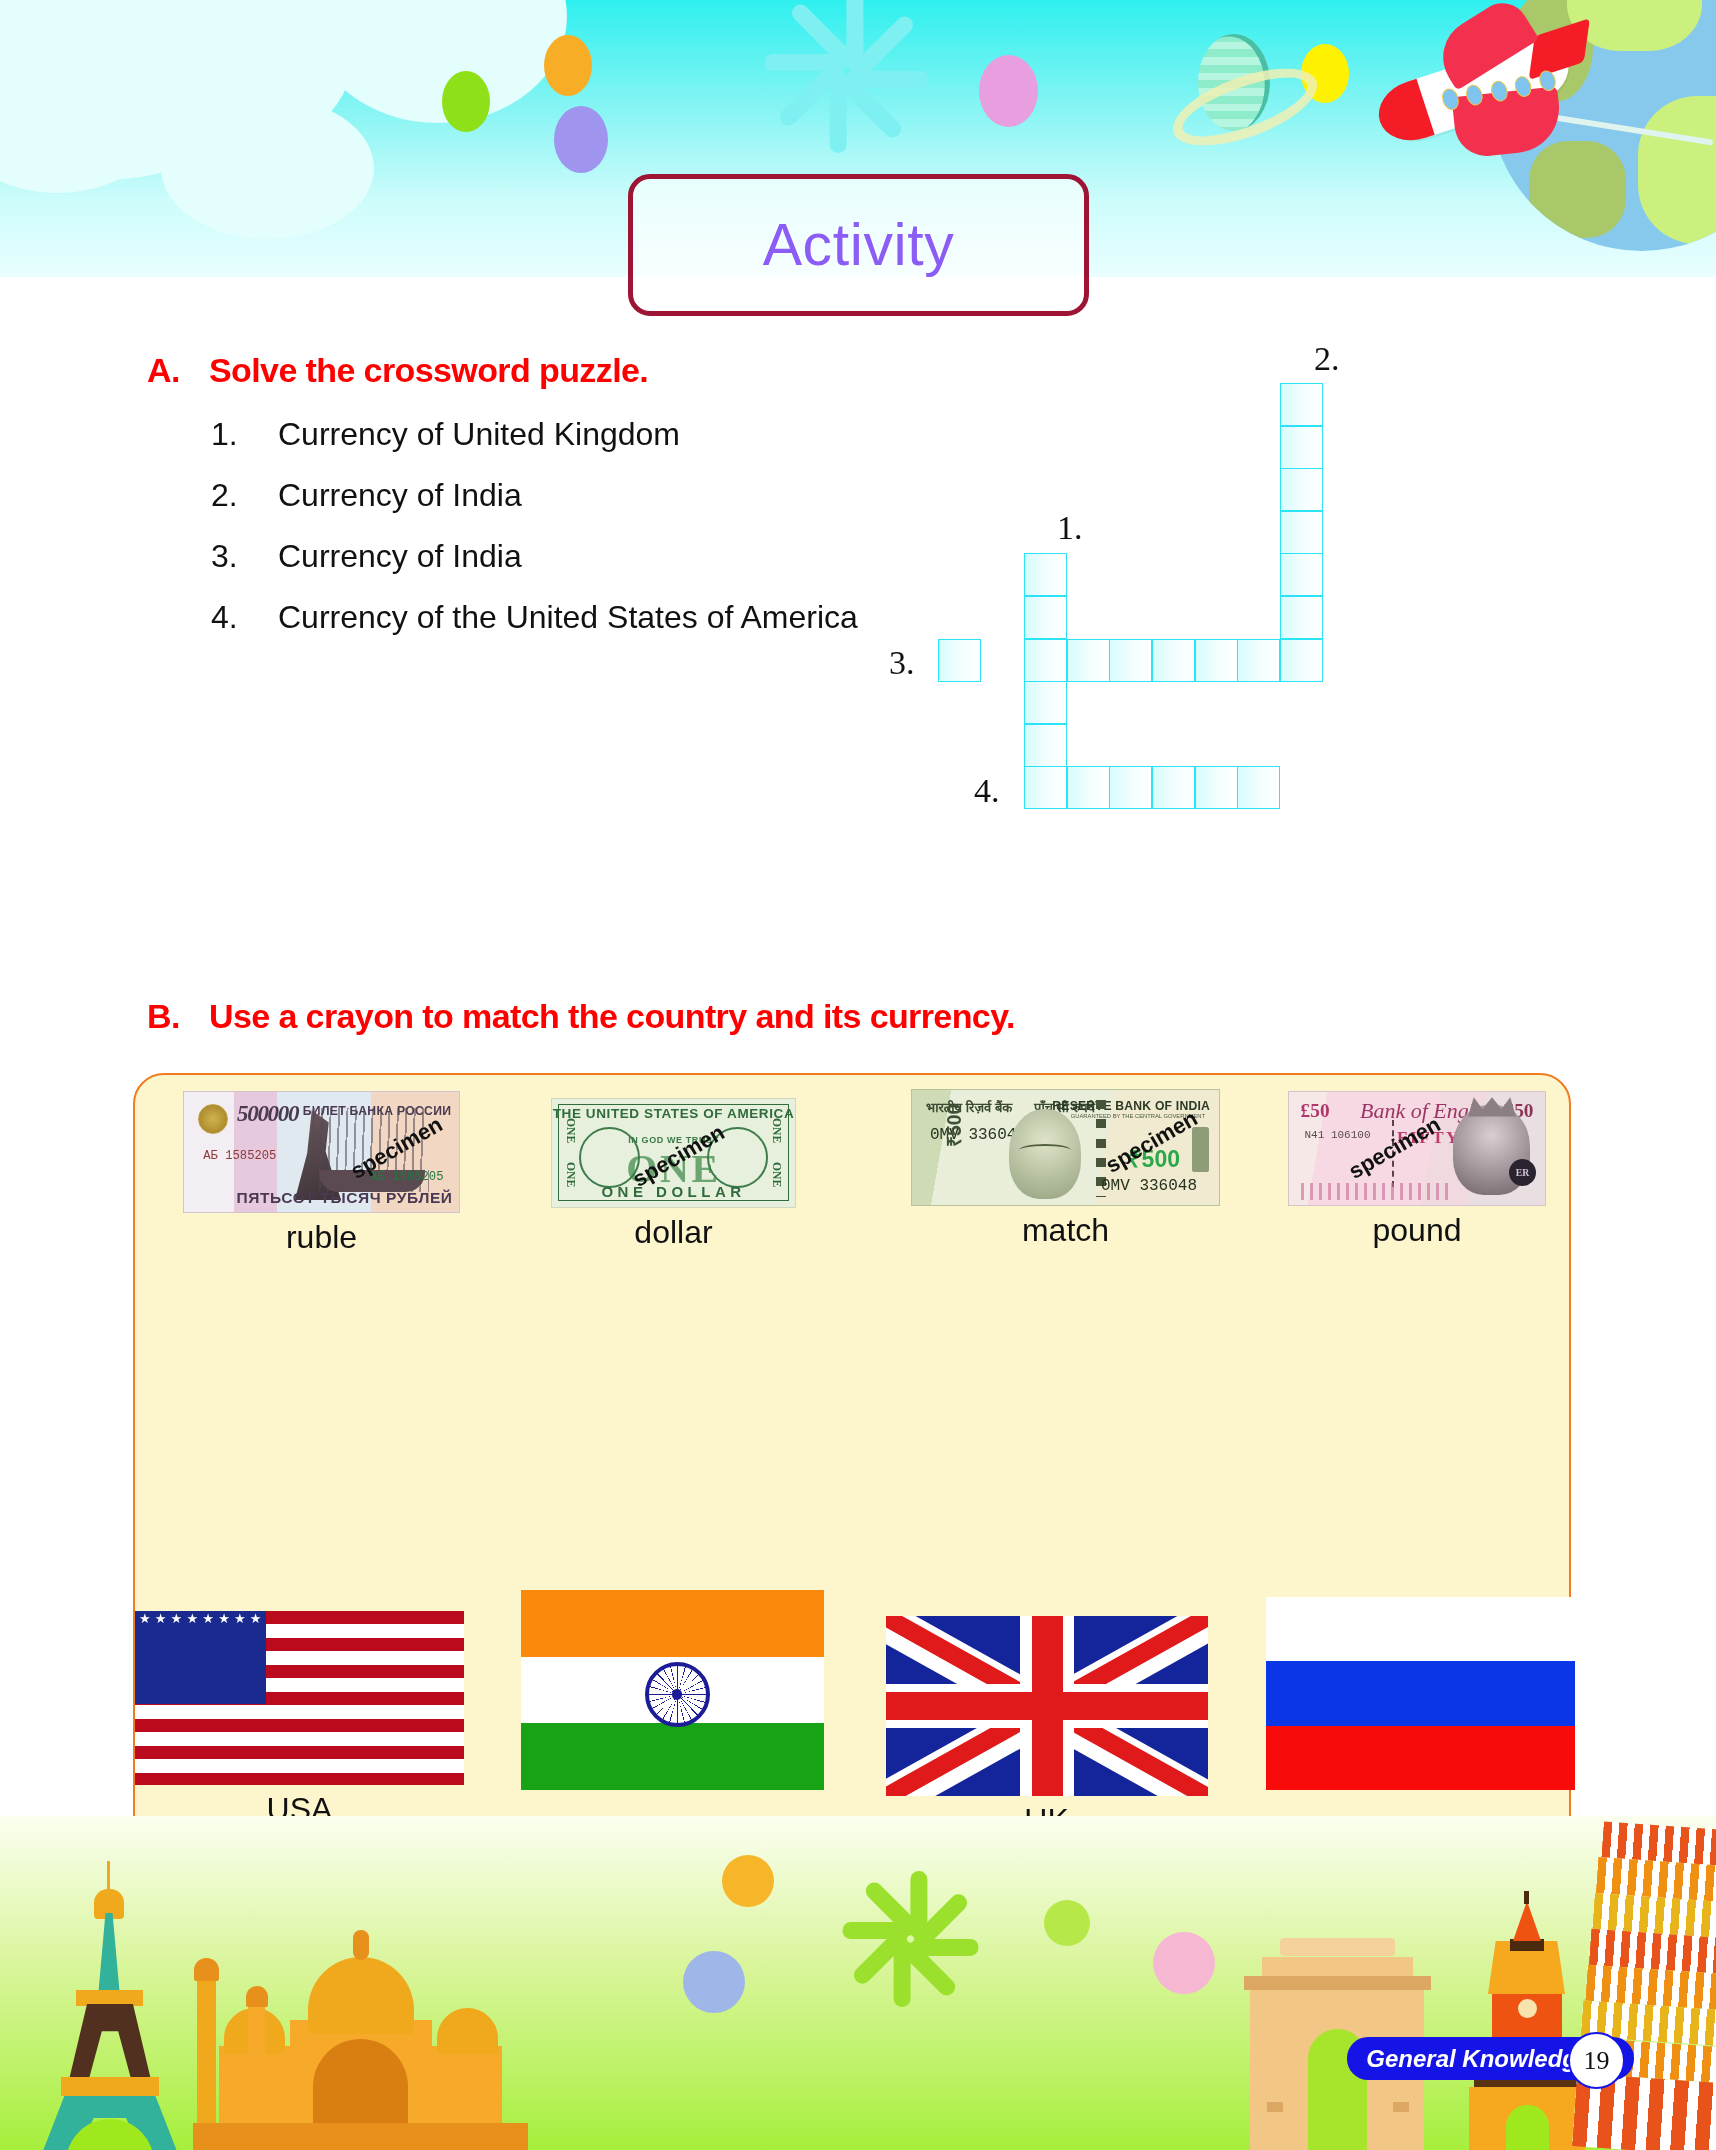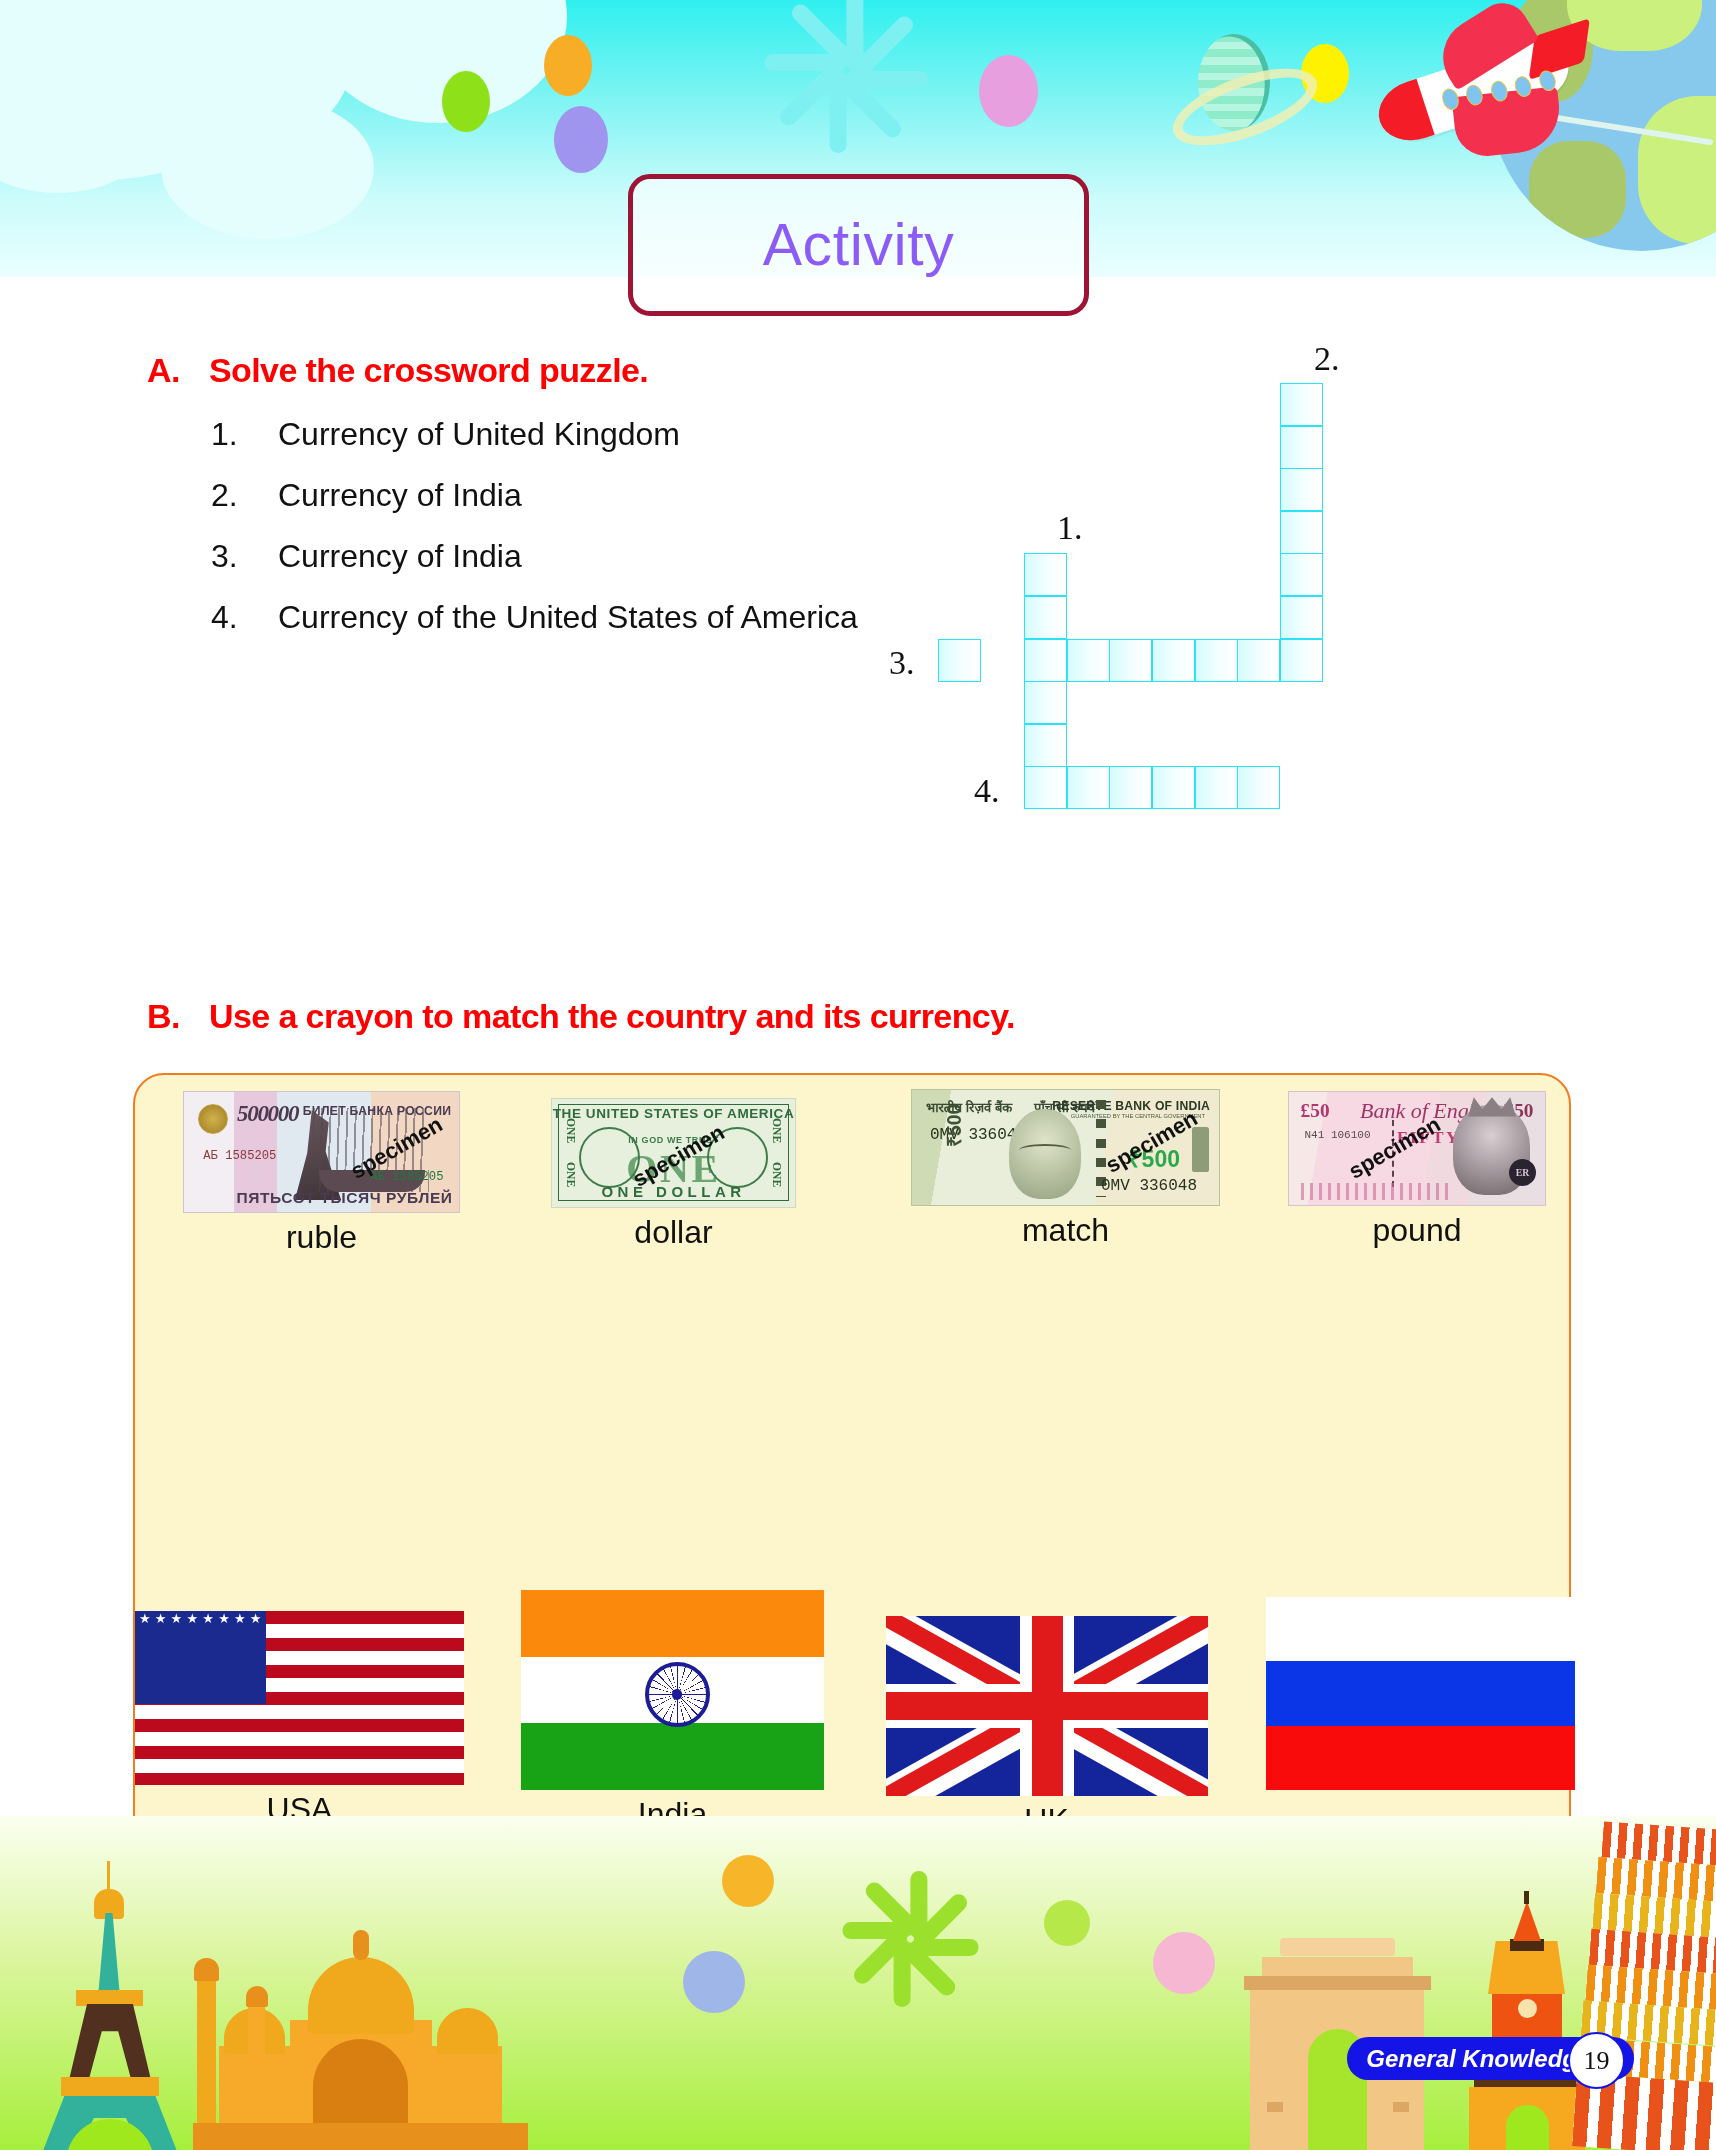--- a/index.html
+++ b/index.html
@@ -372,21 +372,20 @@
   </div>
 
   <div class="item" style="left:309px;top:515px;width:457px;">
     <div class="flag f-ind" style="margin:0 auto;">
       <div class="b1"></div>
       <div class="b2">
           <div class="chakra"></div>
         </div>
       <div class="b3"></div>
     </div>
-    <div class="cap">India</div>
   </div>
 
   <div class="item" style="left:683px;top:541px;width:457px;">
     <div class="flag f-uk" style="margin:0 auto;">
       <i style="left:-52px;top:76px;width:425px;height:39px;background:#fff;transform:rotate(29.2deg);"></i>
       <i style="left:-52px;top:76px;width:425px;height:39px;background:#fff;transform:rotate(-29.2deg);"></i>
       <i style="left:-52px;top:82px;width:425px;height:18px;background:#e01a1a;transform:rotate(29.2deg);"></i>
       <i style="left:-52px;top:82px;width:425px;height:18px;background:#e01a1a;transform:rotate(-29.2deg);"></i>
       <i style="left:0;top:68px;width:322px;height:44px;background:#fff;"></i>
       <i style="left:134px;top:0;width:54px;height:180px;background:#fff;"></i>

